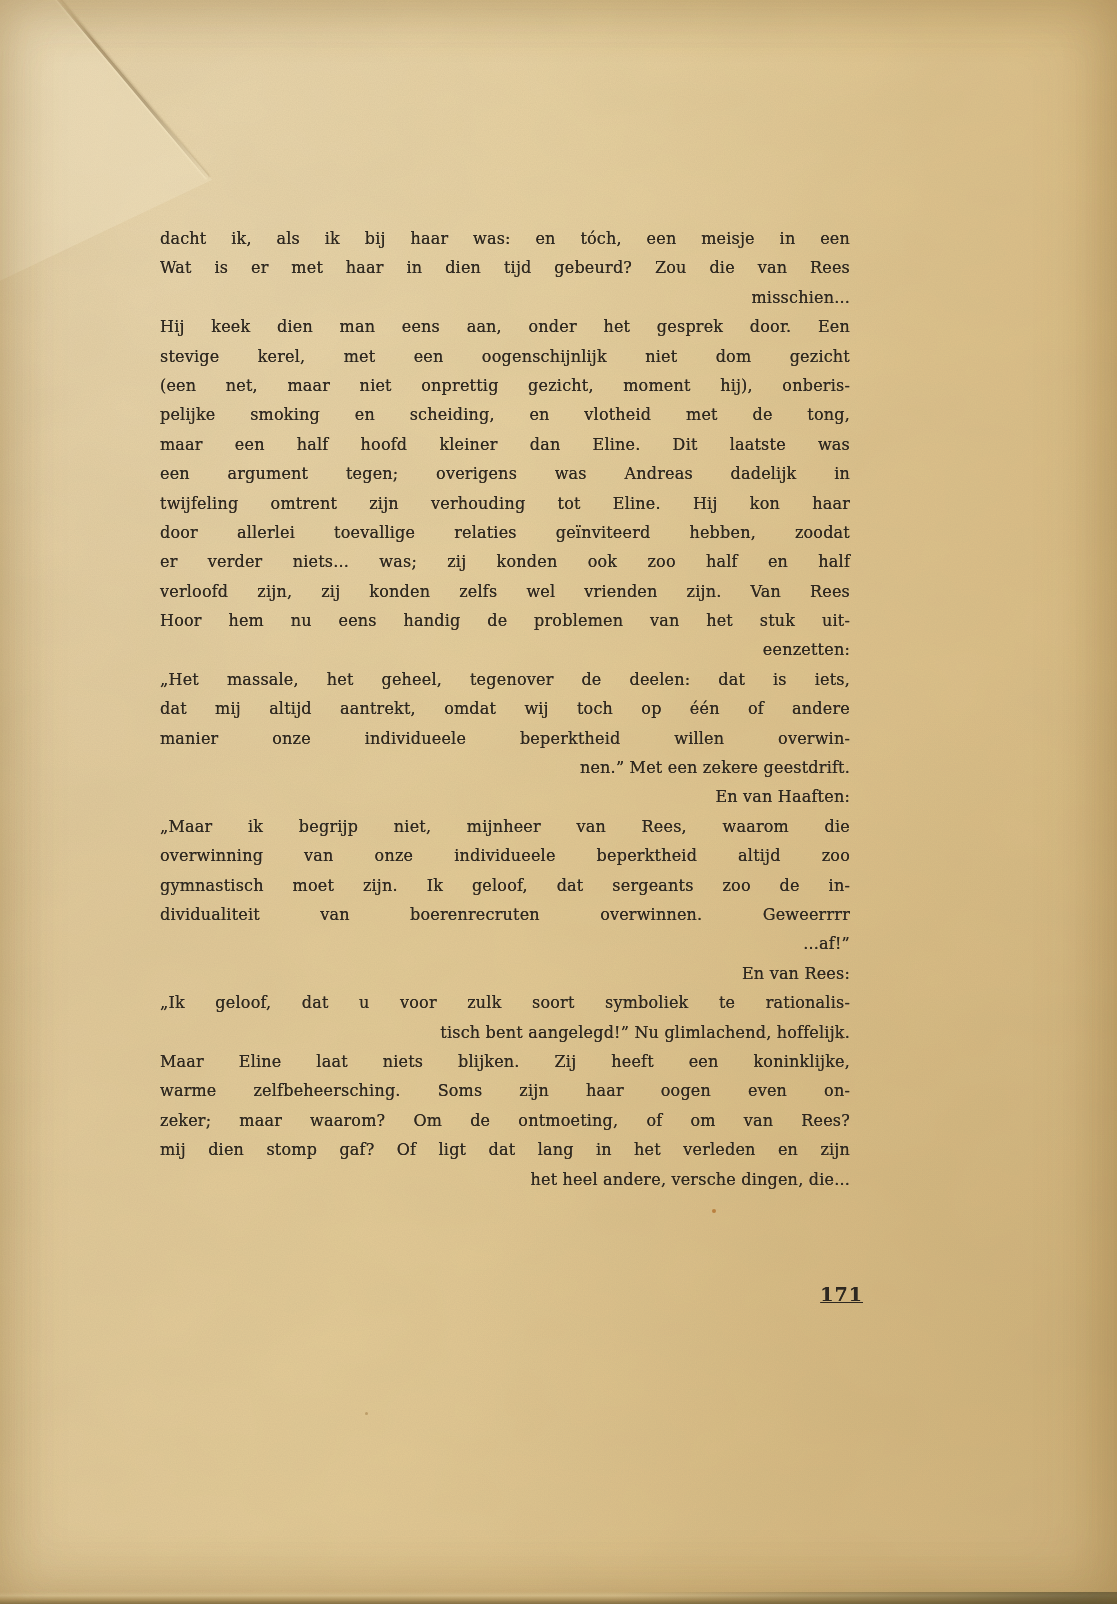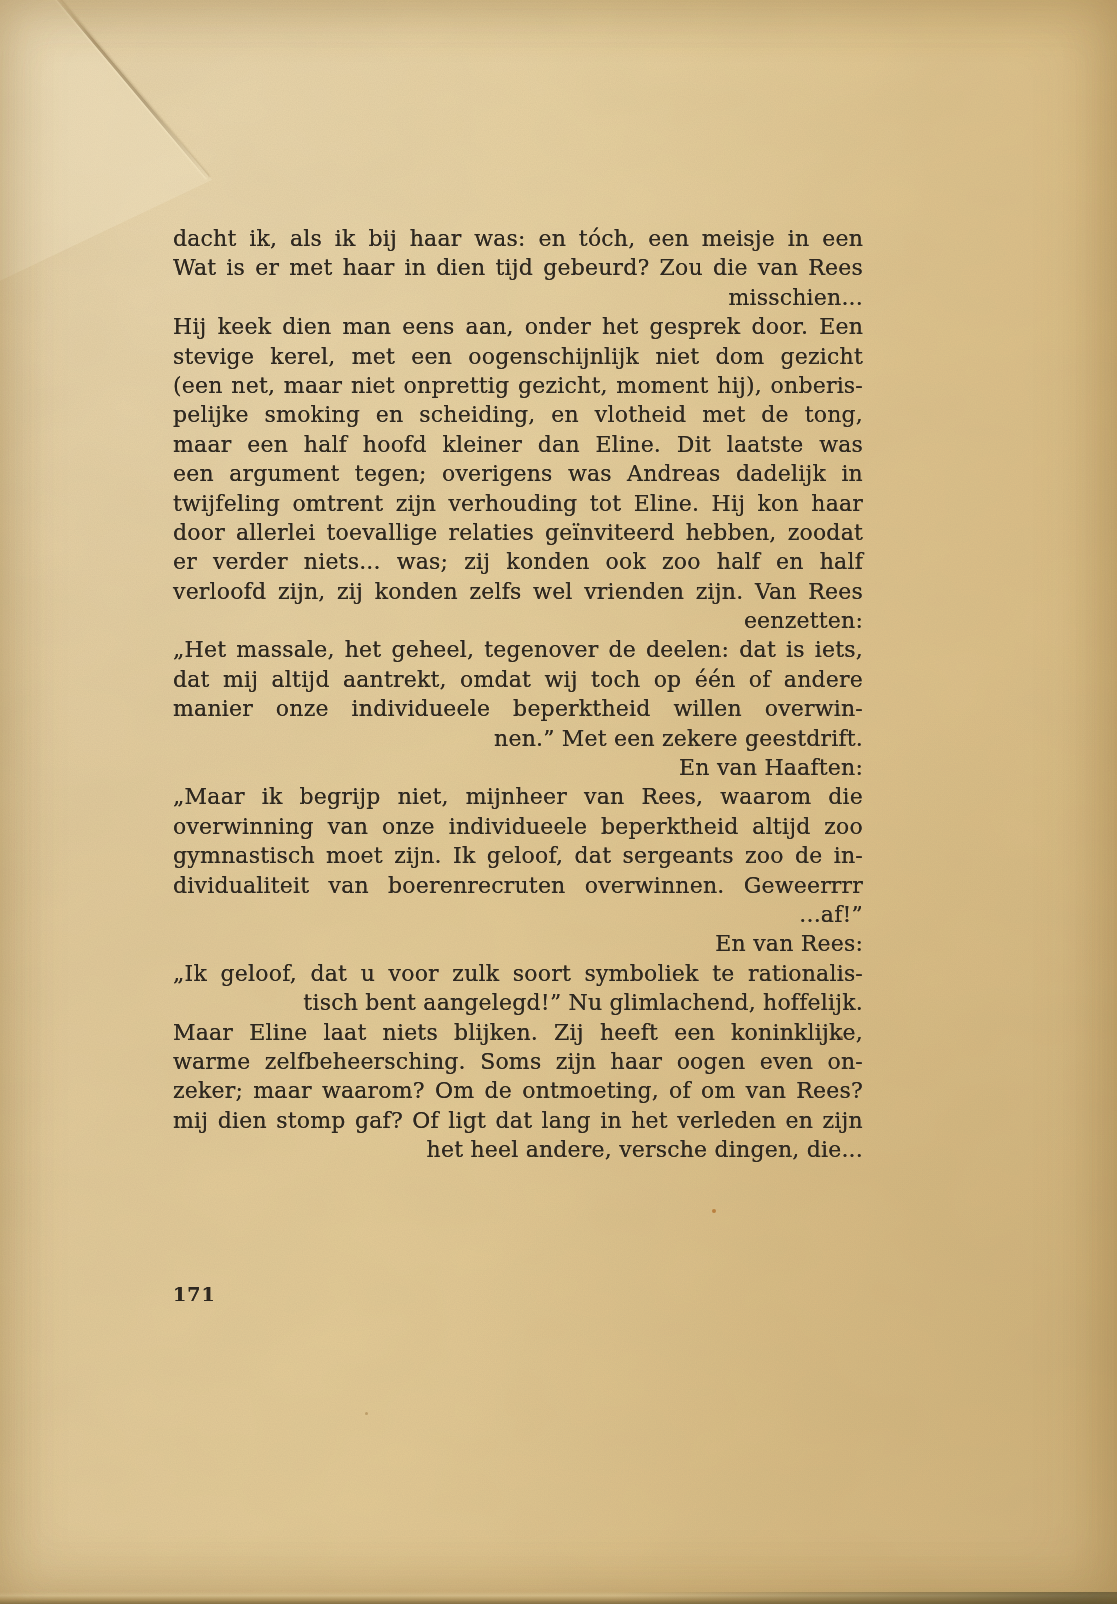--- a/index.html
+++ b/index.html
@@ -44,50 +44,51 @@
   .fold-light {
     position: absolute;
     inset: 0;
     z-index: 2;
     pointer-events: none;
     clip-path: polygon(0 0, 5.2% 0, 19% 11.2%, 0 17.5%);
     background: linear-gradient(130deg, rgba(244,233,204,0.30), rgba(244,233,204,0.05));
   }
   .text-block {
     position: absolute;
-    left: 173px;
+    left: 160px;
     top: 224px;
     width: 690px;
     z-index: 3;
     color: #2e2820;
-    font-size: 22px;
+    font-size: 16px;
     letter-spacing: 0.2px;
     text-shadow: 0 0 0.5px rgba(46,40,32,0.85);
   }
   .line {
     height: 29.4px;
     line-height: 29.4px;
     text-align: right;
   }
   .line.just {
     text-align: justify;
     text-align-last: justify;
   }
   .page-number {
     position: absolute;
     left: 173px;
     top: 1283px;
     width: 690px;
     z-index: 3;
-    text-align: left;
+    text-align: right;
     color: #2e2820;
     font-size: 19px;
     font-weight: bold;
     letter-spacing: 1px;
     text-shadow: 0 0 0.5px rgba(46,40,32,0.85);
+    text-decoration: underline;
   }
   .speck {
     position: absolute;
     border-radius: 50%;
     z-index: 3;
     pointer-events: none;
   }
   .speck-1 { left: 712px; top: 1209px; width: 4px; height: 4px; background: rgba(176,108,40,0.75); }
   .speck-2 { left: 840px; top: 1036px; width: 3px; height: 3px; background: rgba(90,60,30,0.6); }
   .speck-3 { left: 365px; top: 1412px; width: 3px; height: 3px; background: rgba(150,110,55,0.45); }
@@ -148,20 +149,21 @@
       <div class="line just">Hij keek dien man eens aan, onder het gesprek door. Een</div>
       <div class="line just">stevige kerel, met een oogenschijnlijk niet dom gezicht</div>
       <div class="line just">(een net, maar niet onprettig gezicht, moment hij), onberis-</div>
       <div class="line just">pelijke smoking en scheiding, en vlotheid met de tong,</div>
       <div class="line just">maar een half hoofd kleiner dan Eline. Dit laatste was</div>
       <div class="line just">een argument tegen; overigens was Andreas dadelijk in</div>
       <div class="line just">twijfeling omtrent zijn verhouding tot Eline. Hij kon haar</div>
       <div class="line just">door allerlei toevallige relaties geïnviteerd hebben, zoodat</div>
       <div class="line just">er verder niets... was; zij konden ook zoo half en half</div>
       <div class="line just">verloofd zijn, zij konden zelfs wel vrienden zijn. Van Rees</div>
+      <div class="line just">Hoor hem nu eens handig de problemen van het stuk uit-</div>
       <div class="line">eenzetten:</div>
       <div class="line just">„Het massale, het geheel, tegenover de deelen: dat is iets,</div>
       <div class="line just">dat mij altijd aantrekt, omdat wij toch op één of andere</div>
       <div class="line just">manier onze individueele beperktheid willen overwin-</div>
       <div class="line">nen.” Met een zekere geestdrift.</div>
       <div class="line">En van Haaften:</div>
       <div class="line just">„Maar ik begrijp niet, mijnheer van Rees, waarom die</div>
       <div class="line just">overwinning van onze individueele beperktheid altijd zoo</div>
       <div class="line just">gymnastisch moet zijn. Ik geloof, dat sergeants zoo de in-</div>
       <div class="line just">dividualiteit van boerenrecruten overwinnen. Geweerrrr</div>

